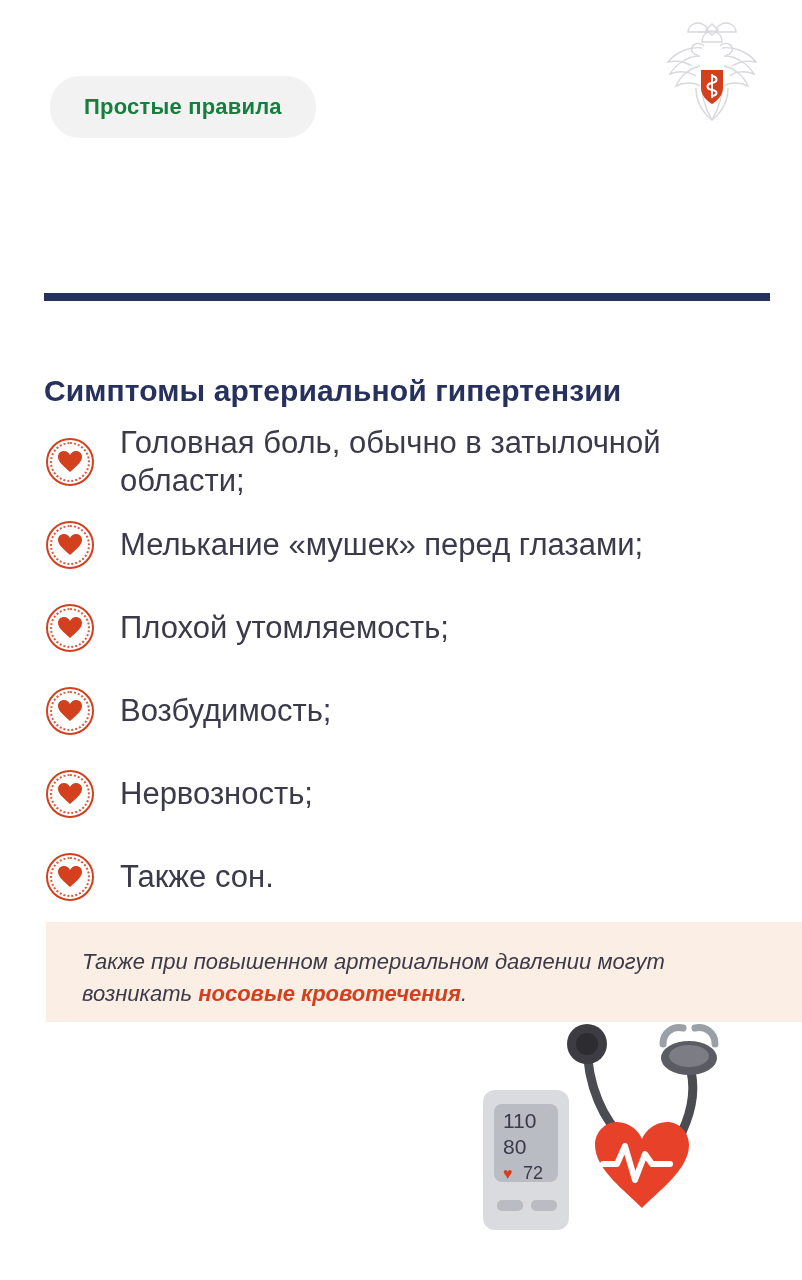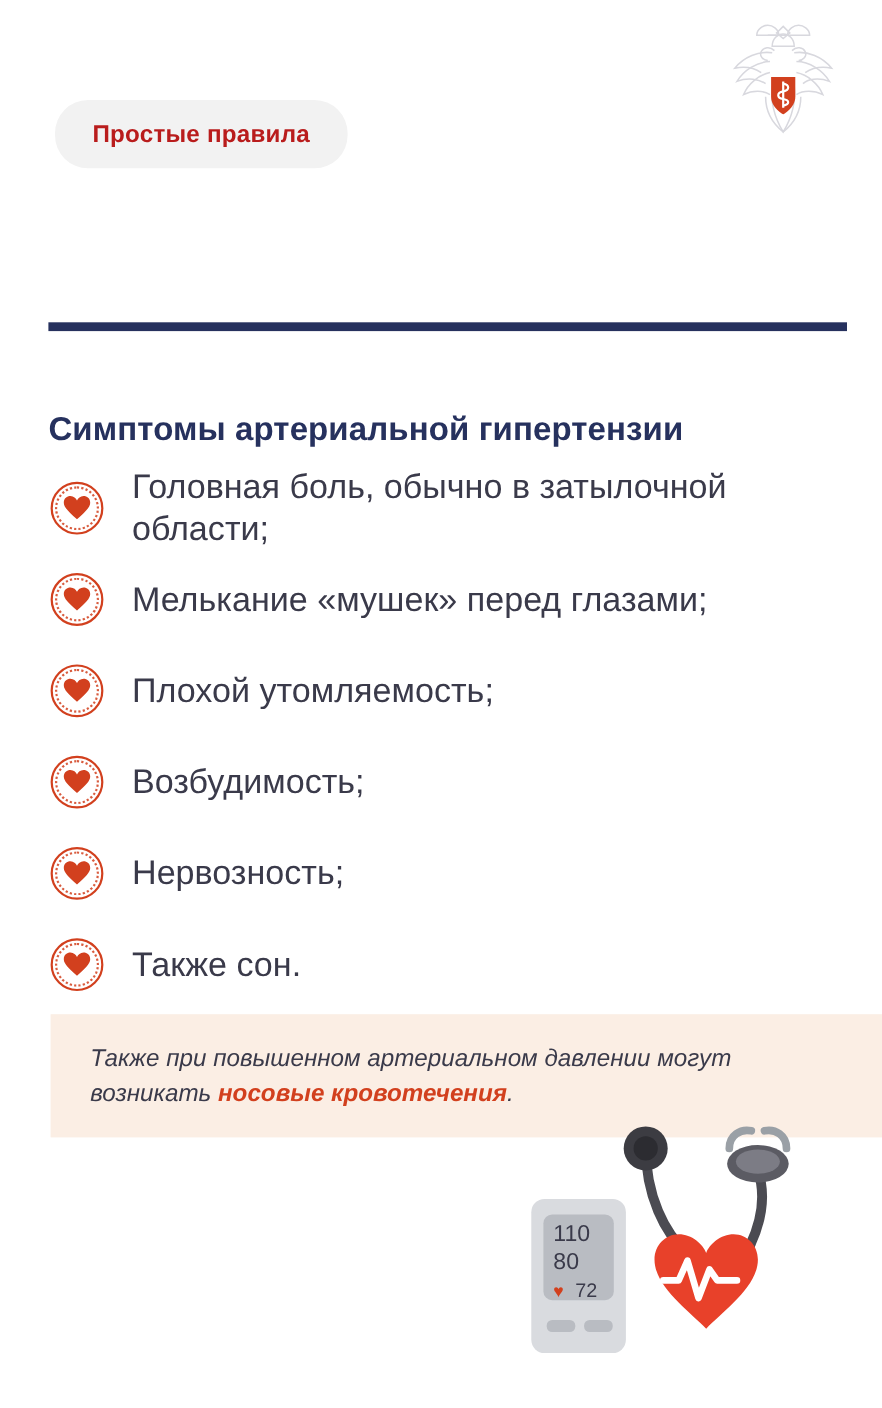--- a/index.html
+++ b/index.html
@@ -23,25 +23,25 @@
     top: 18px;
     right: 30px;
     width: 120px;
     height: 110px;
   }
 
   
   .badge {
     position: absolute;
     left: 50px;
-    top: 91px;
+    top: 76px;
     background: #f2f2f2;
     border-radius: 30px;
     padding: 18px 34px;
-    color: #b91c1c;
+    color: #15803d;
     font-size: 22px;
     font-weight: bold;
     letter-spacing: 0.2px;
   }
 
   
   .rule {
     position: absolute;
     left: 44px;
     top: 293px;
@@ -106,21 +106,21 @@
     line-height: 1.2;
   }
 
   
   .note {
     position: absolute;
     left: 46px;
     top: 922px;
     width: 756px;
     background: #fbeee4;
-    padding: 24px 32px 24px 36px;
+    padding: 24px 32px 12px 36px;
   }
   .note p {
     font-size: 22px;
     font-style: italic;
     color: #3a3a4a;
     line-height: 1.45;
   }
   .note .hl {
     color: #d2401e;
     font-weight: bold;

